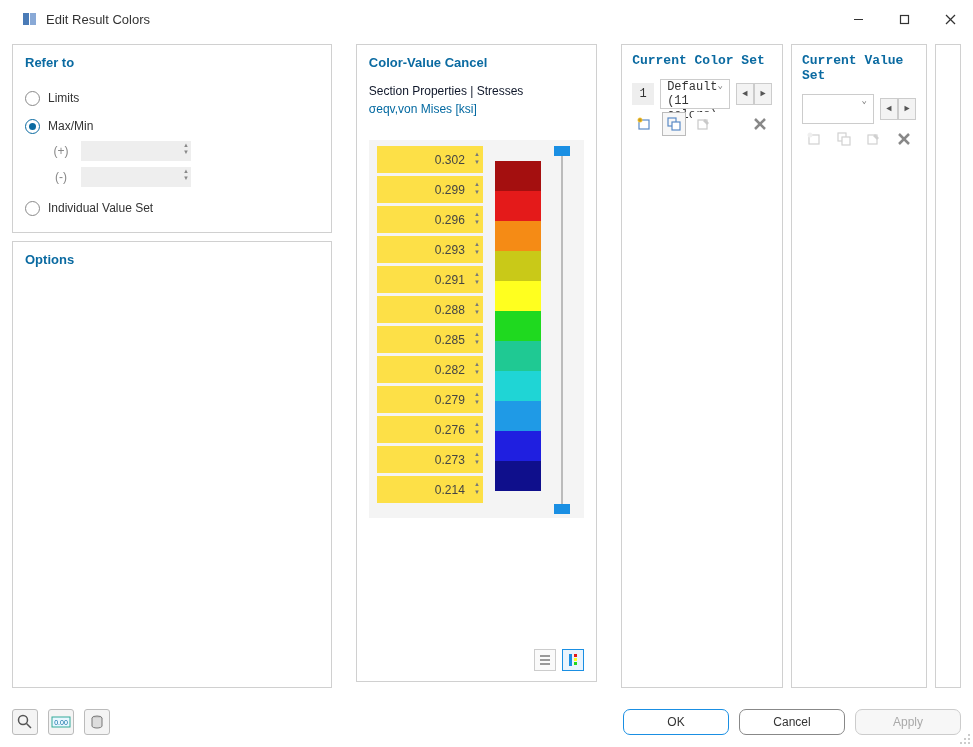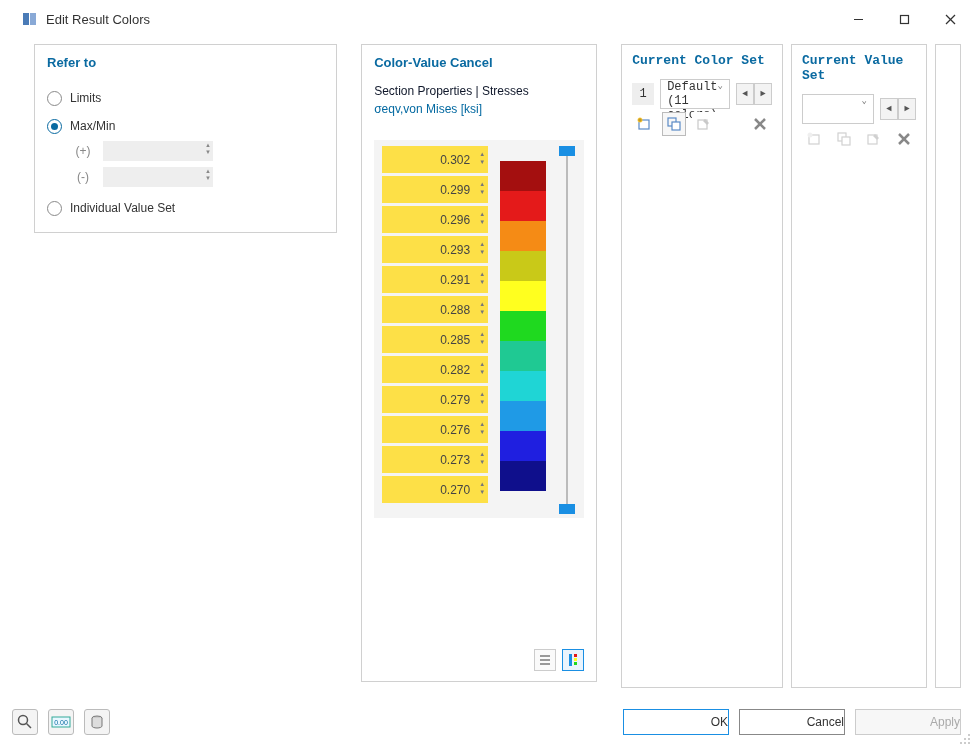--- a/index.html
+++ b/index.html
@@ -42,21 +42,20 @@
       color: #333;
     }
     .winbtn svg { width: 11px; height: 11px; }
 
     
     .main {
       display: flex;
       gap: 24px;
       padding: 6px 12px 0 12px;
       height: 650px;
-      margin-left: 22px;
     }
     .col-left { width: 334px; display:flex; flex-direction:column; gap:8px; }
     .col-mid  { width: 252px; }
     .col-right{ flex:1; display:flex; flex-direction:row; gap:8px;font-family:Liberation Mono, monospace; }
 
     .panel {
       border: 1px solid #d0d0d0;
       background: #fff;
       padding: 10px 12px;
     }
@@ -224,23 +223,23 @@
       width:26px; height:26px;
       border:1px solid #bbb;
       border-radius:3px;
       display:flex; align-items:center; justify-content:center;
       background:#f4f4f4;
     }
     .footer-right { margin-left:auto; display:flex; gap:10px; }
     .btn {
       width:106px; height:26px;
       border:1px solid #888;
-      border-radius:0;
+      border-radius:7px;
       background:#fff;
-      display:flex; align-items:center; justify-content:flex-end;
+      display:flex; align-items:center; justify-content:center;
       font-size:12px;
     }
     .btn.primary { border:1.5px solid #1a8fe3; }
     .btn.disabled { color:#aaa; border-color:#ccc; background:#f7f7f7; }
     .grip {
       position:absolute; right:2px; bottom:2px;
       width:14px; height:14px;
     }
   </style>
 </head>
@@ -303,20 +302,23 @@
                 <span>▼</span>
               </div>
           </div>
         </div>
       </div>
       <div class="radio-row">
         <div class="radio"></div>
         <span>Individual Value Set</span>
       </div>
     </div>
+    <div class="panel panel-fill">
+      <div class="panel-title">Options</div>
+    </div>
   </div>
 
   <div class="col-mid">
     <div class="panel cvs-panel">
       <div class="panel-title">Color-Value Cancel</div>
       <div class="cvs-head1">Section Properties | Stresses</div>
       <div class="cvs-head2">σeqv,von Mises [ksi]</div>
       <div class="cvs-body">
         <div class="value-col" id="value-col">
             <div class="value-box">
@@ -390,21 +392,21 @@
               </div>
             </div>
             <div class="value-box">
               <span>0.273</span>
               <div class="spbtns">
                 <span>▲</span>
                 <span>▼</span>
               </div>
             </div>
             <div class="value-box">
-              <span>0.270</span>
+              <span>0.214</span>
               <div class="spbtns">
                 <span>▲</span>
                 <span>▼</span>
               </div>
             </div>
           </div>
         <div class="swatch-col" id="swatch-col">
             <div class="swatch" style="background: rgb(164, 15, 15);"></div>
             <div class="swatch" style="background: rgb(228, 26, 26);"></div>
             <div class="swatch" style="background: rgb(245, 139, 21);"></div>

